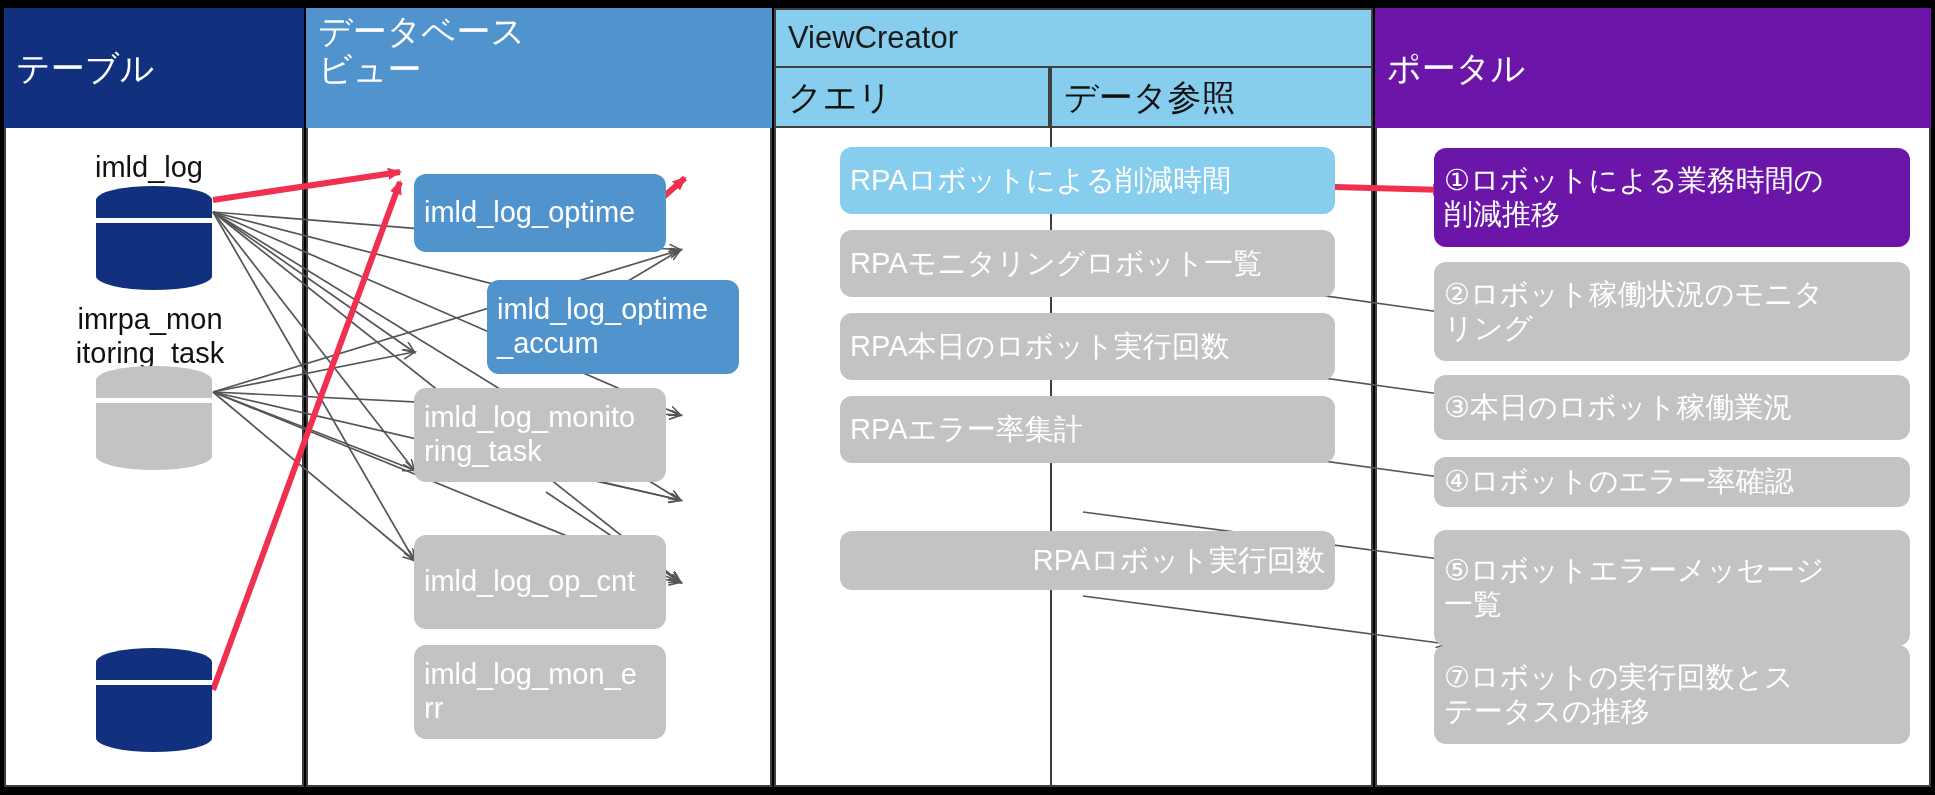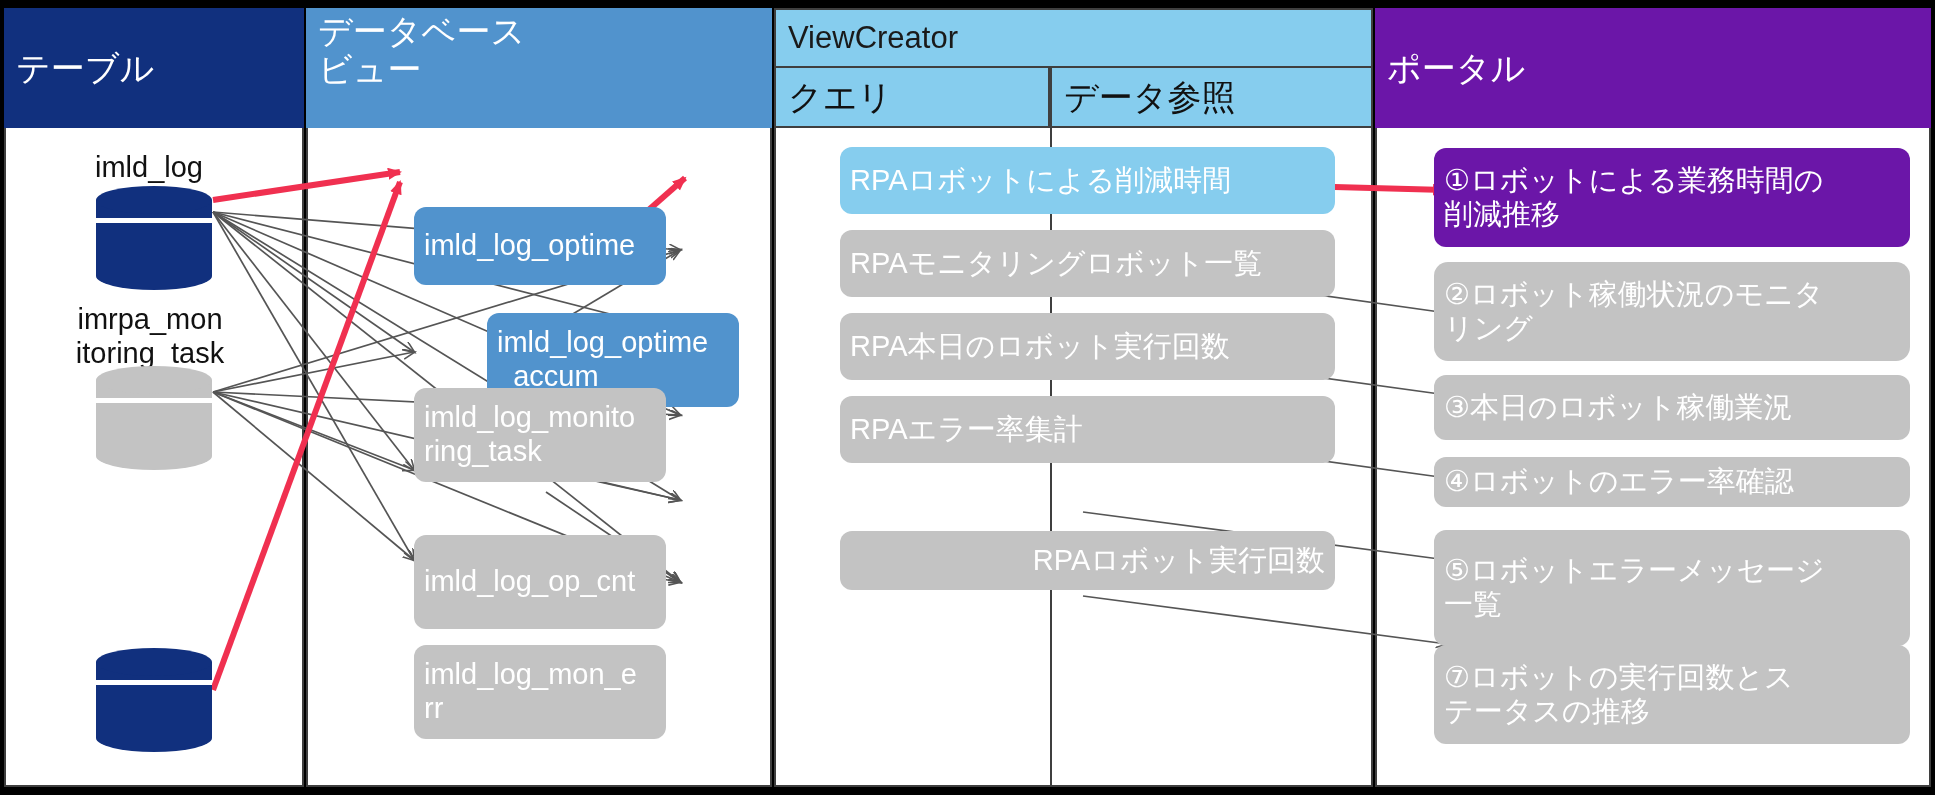--- a/index.html
+++ b/index.html
@@ -41,21 +41,21 @@
   
   #col-portal{left:1375px;width:556px;}
   #col-portal .hdr{height:120px;background:#6a0dad;background:#6b16a8;}
   #col-portal .body{top:120px;}
 
   
   .node{position:absolute;box-sizing:border-box;border-radius:12px;color:#fff;
         display:flex;align-items:center;padding:9px 10px;line-height:1.16;
         font-size:29px;}
   .node.gray{background:#c3c3c3;}
-  .node.blue{background:#5193cd;margin-top:33px;}
+  .node.blue{background:#5193cd;}
   .node.lblue{background:#86cdee;}
   .node.purple{background:#6b16a8;}
 
   
   .cyl{position:absolute;}
   .cyl .top{position:absolute;left:0;top:0;width:100%;height:28px;border-radius:50%;}
   .cyl .mid{position:absolute;left:0;top:14px;width:100%;}
   .cyl .bot{position:absolute;left:0;width:100%;height:28px;border-radius:50%;}
   .cyl .gap{position:absolute;left:0;width:100%;height:5px;background:#fff;}
   .tlabel{position:absolute;text-align:center;color:#111;font-size:29px;line-height:1.18;}
@@ -225,21 +225,21 @@
     <span>RPAロボット実行回数</span>
   </div>
 
   <div class="node purple" style="left:1434px;top:148px;width:476px;height:99px;">
     <div>
       <div>①ロボットによる業務時間の</div>
       <div>削減推移</div>
     </div>
   </div>
 
-  <div class="node gray" style="left:1434px;top:262px;width:476px;height:99px;border-radius:14px;">
+  <div class="node gray" style="left:1434px;top:262px;width:476px;height:99px;">
     <div>
       <div>②ロボット稼働状況のモニタ</div>
       <div>リング</div>
     </div>
   </div>
 
   <div class="node gray" style="left:1434px;top:375px;width:476px;height:65px;">
     <span>③本日のロボット稼働業況</span>
   </div>
 

